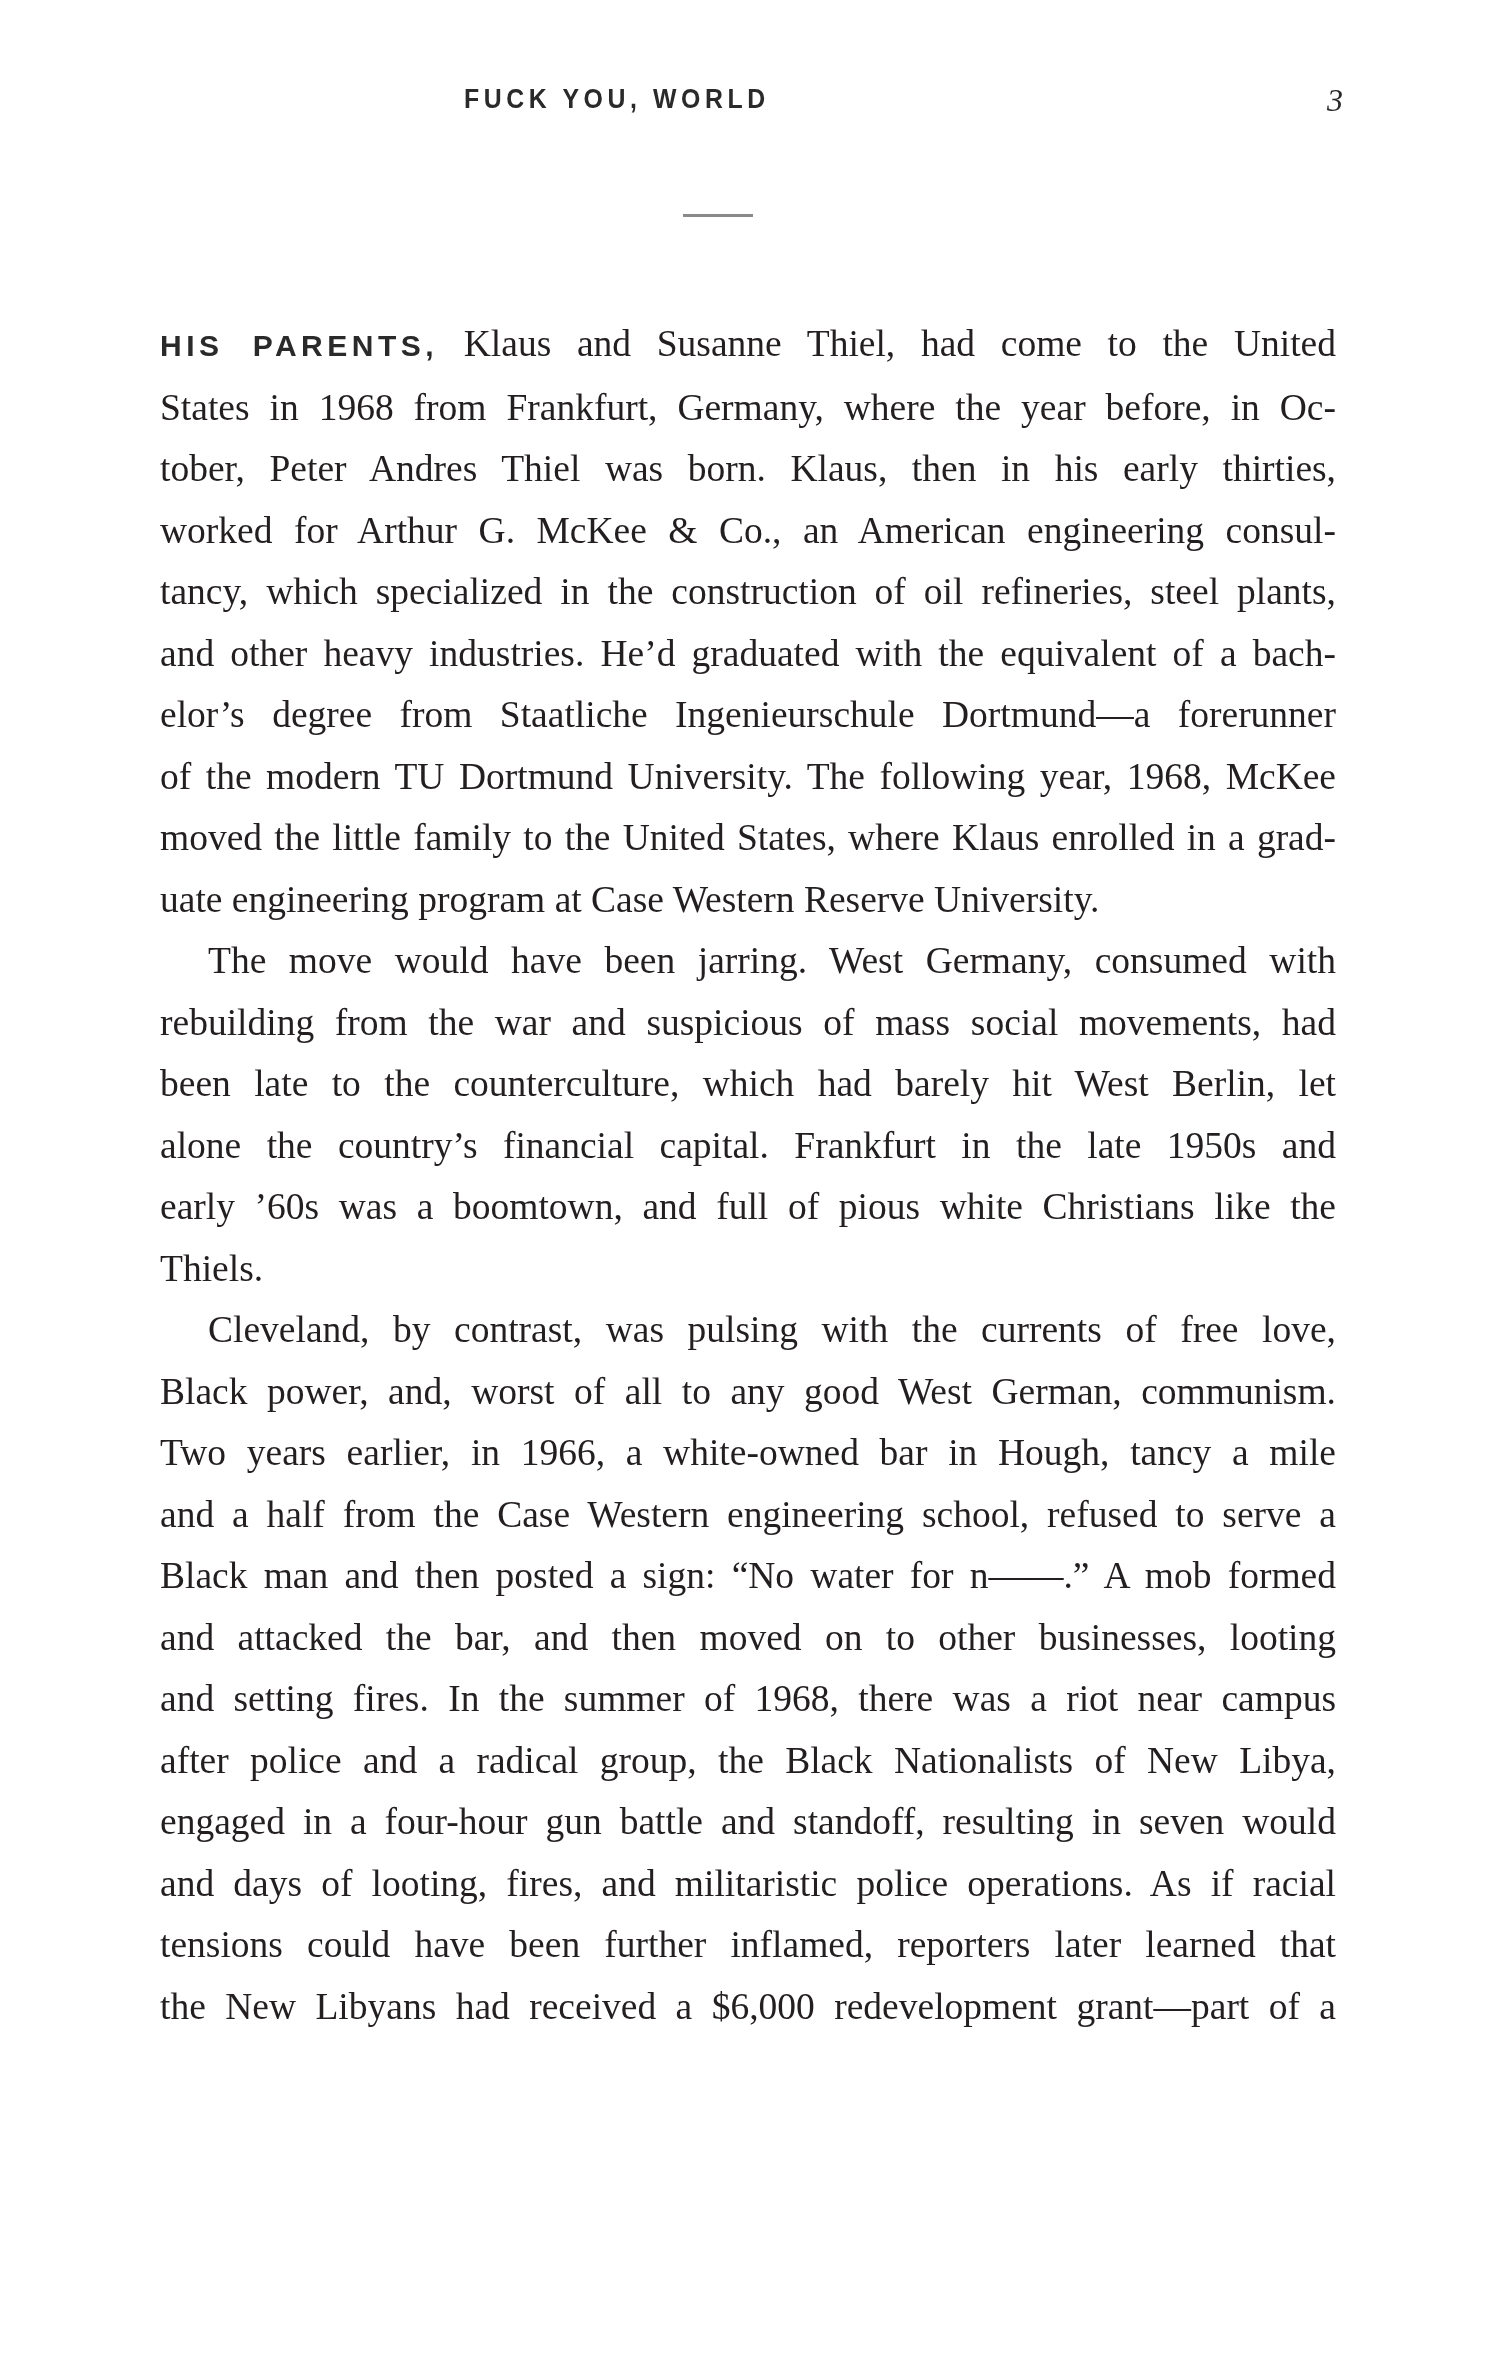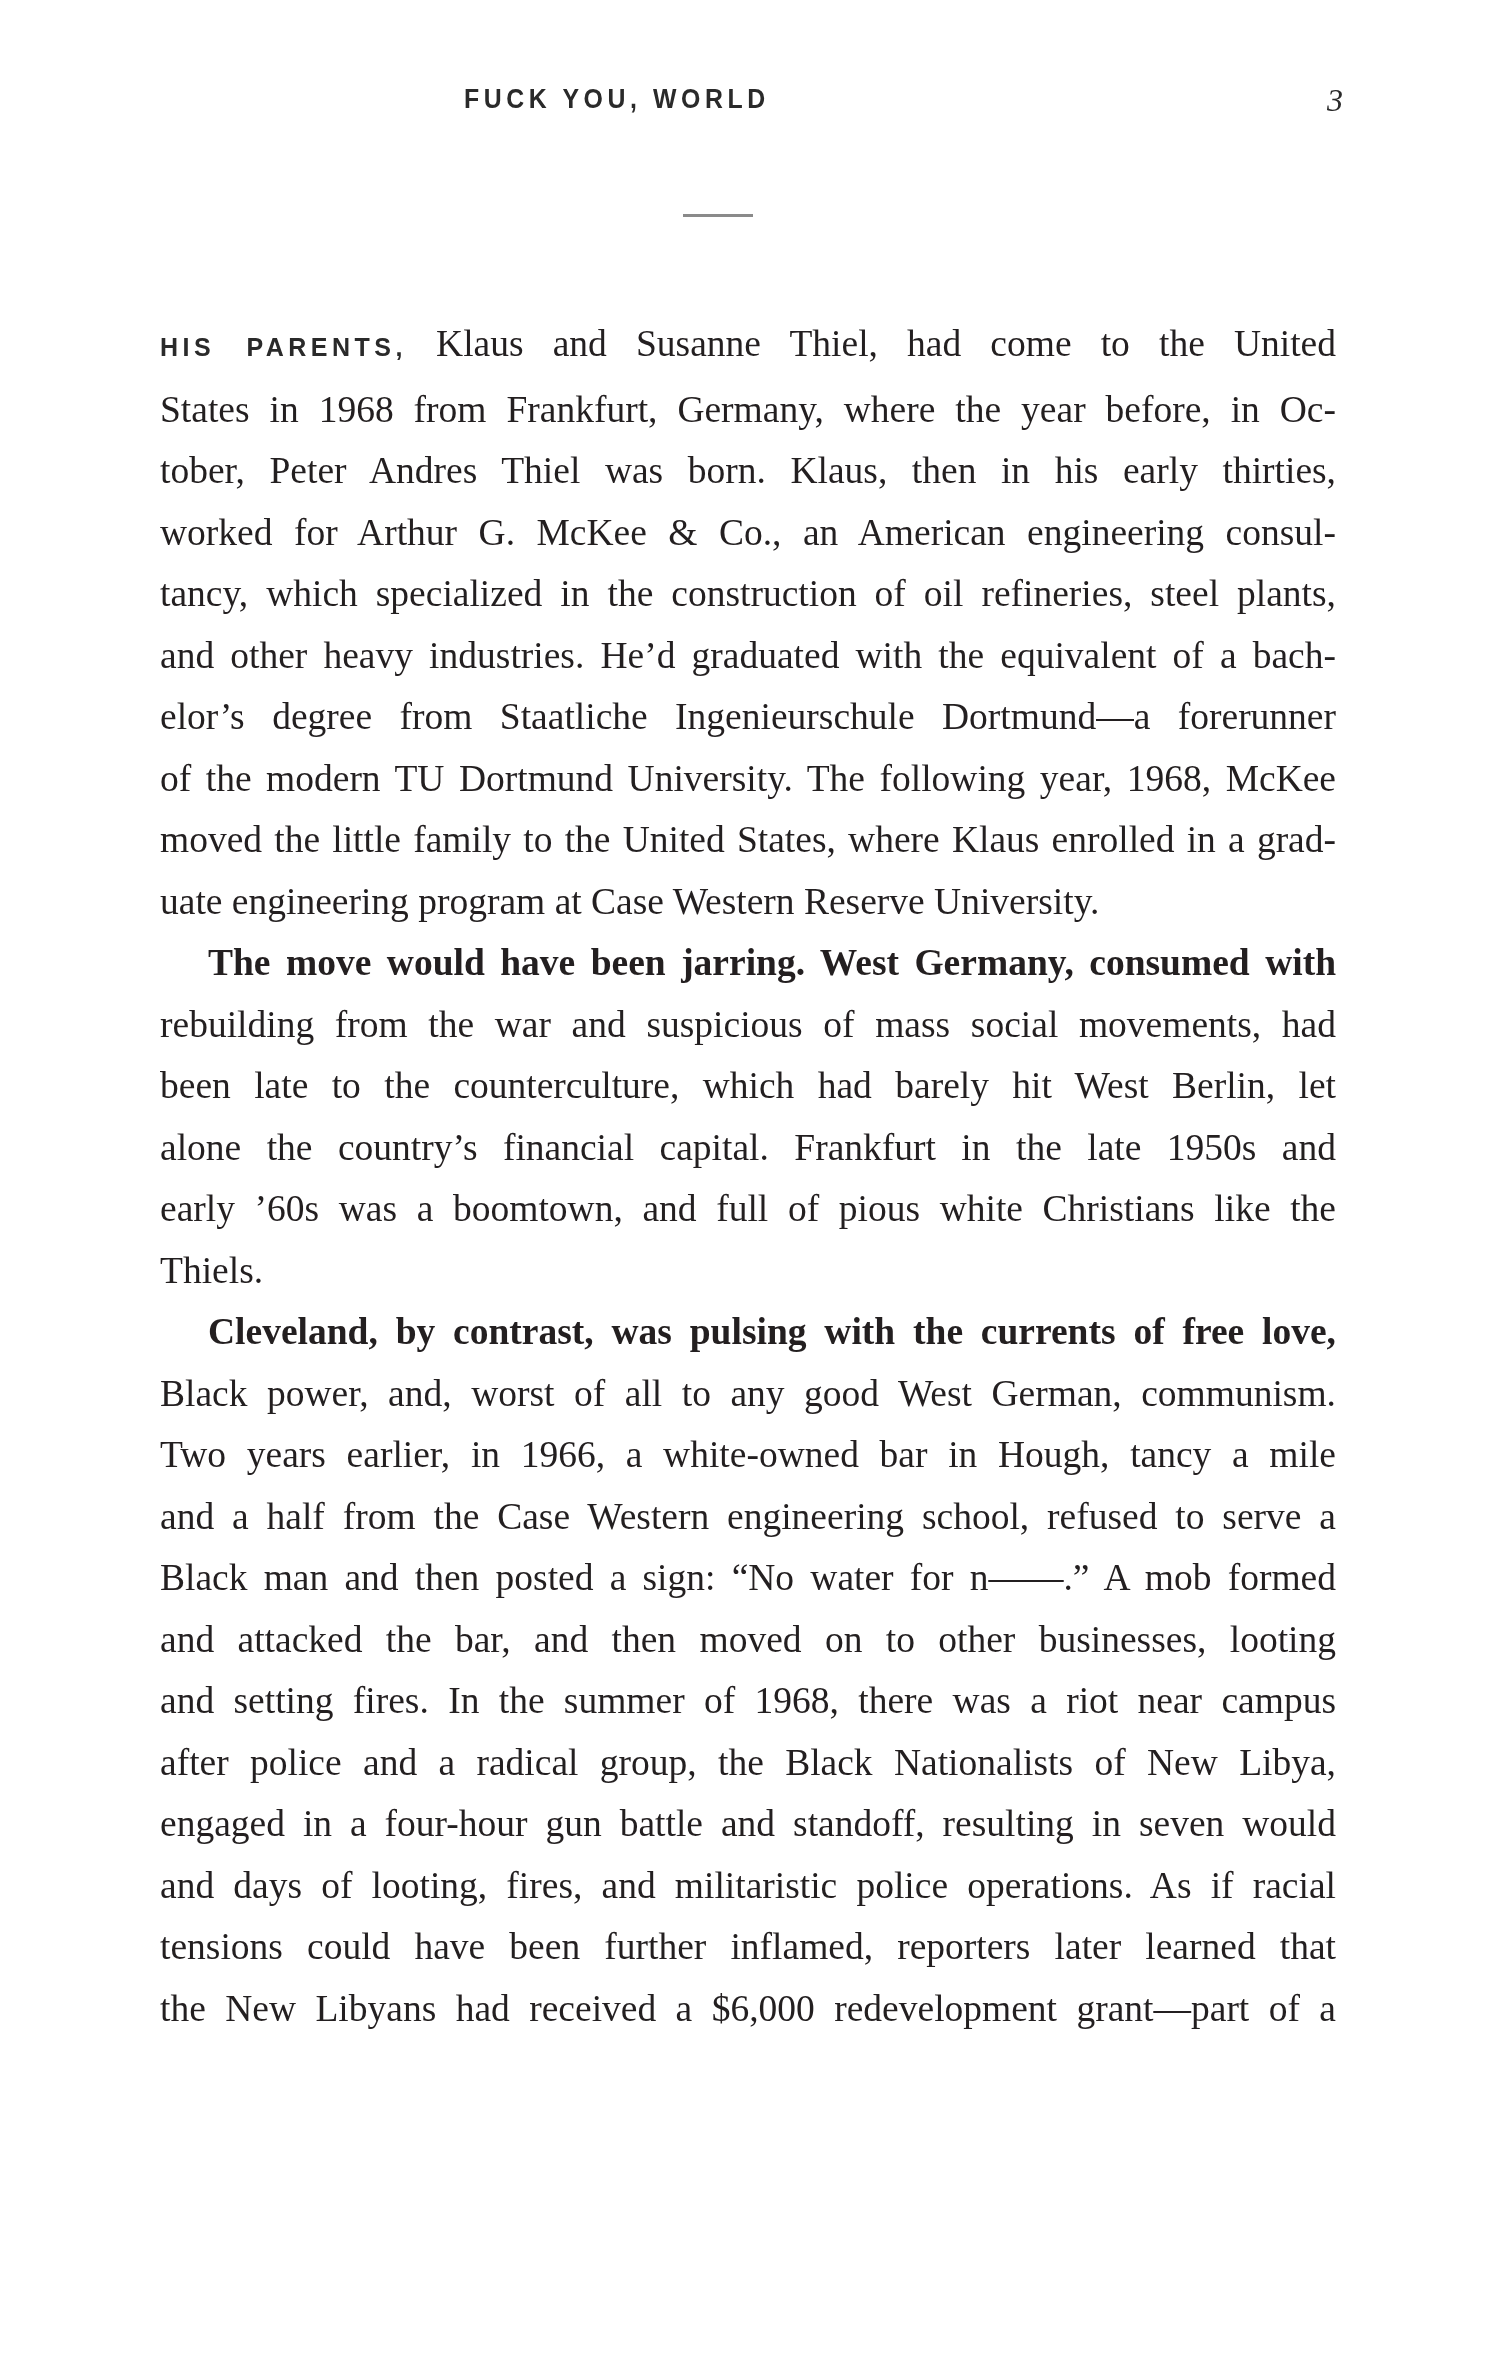--- a/index.html
+++ b/index.html
@@ -60,36 +60,35 @@
       font-family: "Liberation Serif", serif;
       font-size: 37.5px;
       line-height: 61.5px;
       color: #231f20;
       text-align: justify;
       hyphens: manual;
     }
     .smallcaps-lead {
       font-family: "Liberation Sans", sans-serif;
       font-weight: bold;
-      font-size: 25px;
+      font-size: 30px;
       letter-spacing: 4.5px;
       color: #2a2a2a;
     }
     .line {
       display: block;
       text-align: justify;
       text-align-last: justify;
       white-space: nowrap;
     }
     .line.last {
       text-align-last: left;
     }
     .indent {
       padding-left: 48px;
-      font-weight: bold;
     }
   </style>
 </head>
 <body>
 
 <div class="running-head">
   <div class="running-title">FUCK YOU, WORLD</div>
   <div class="folio">3</div>
 </div>
 

